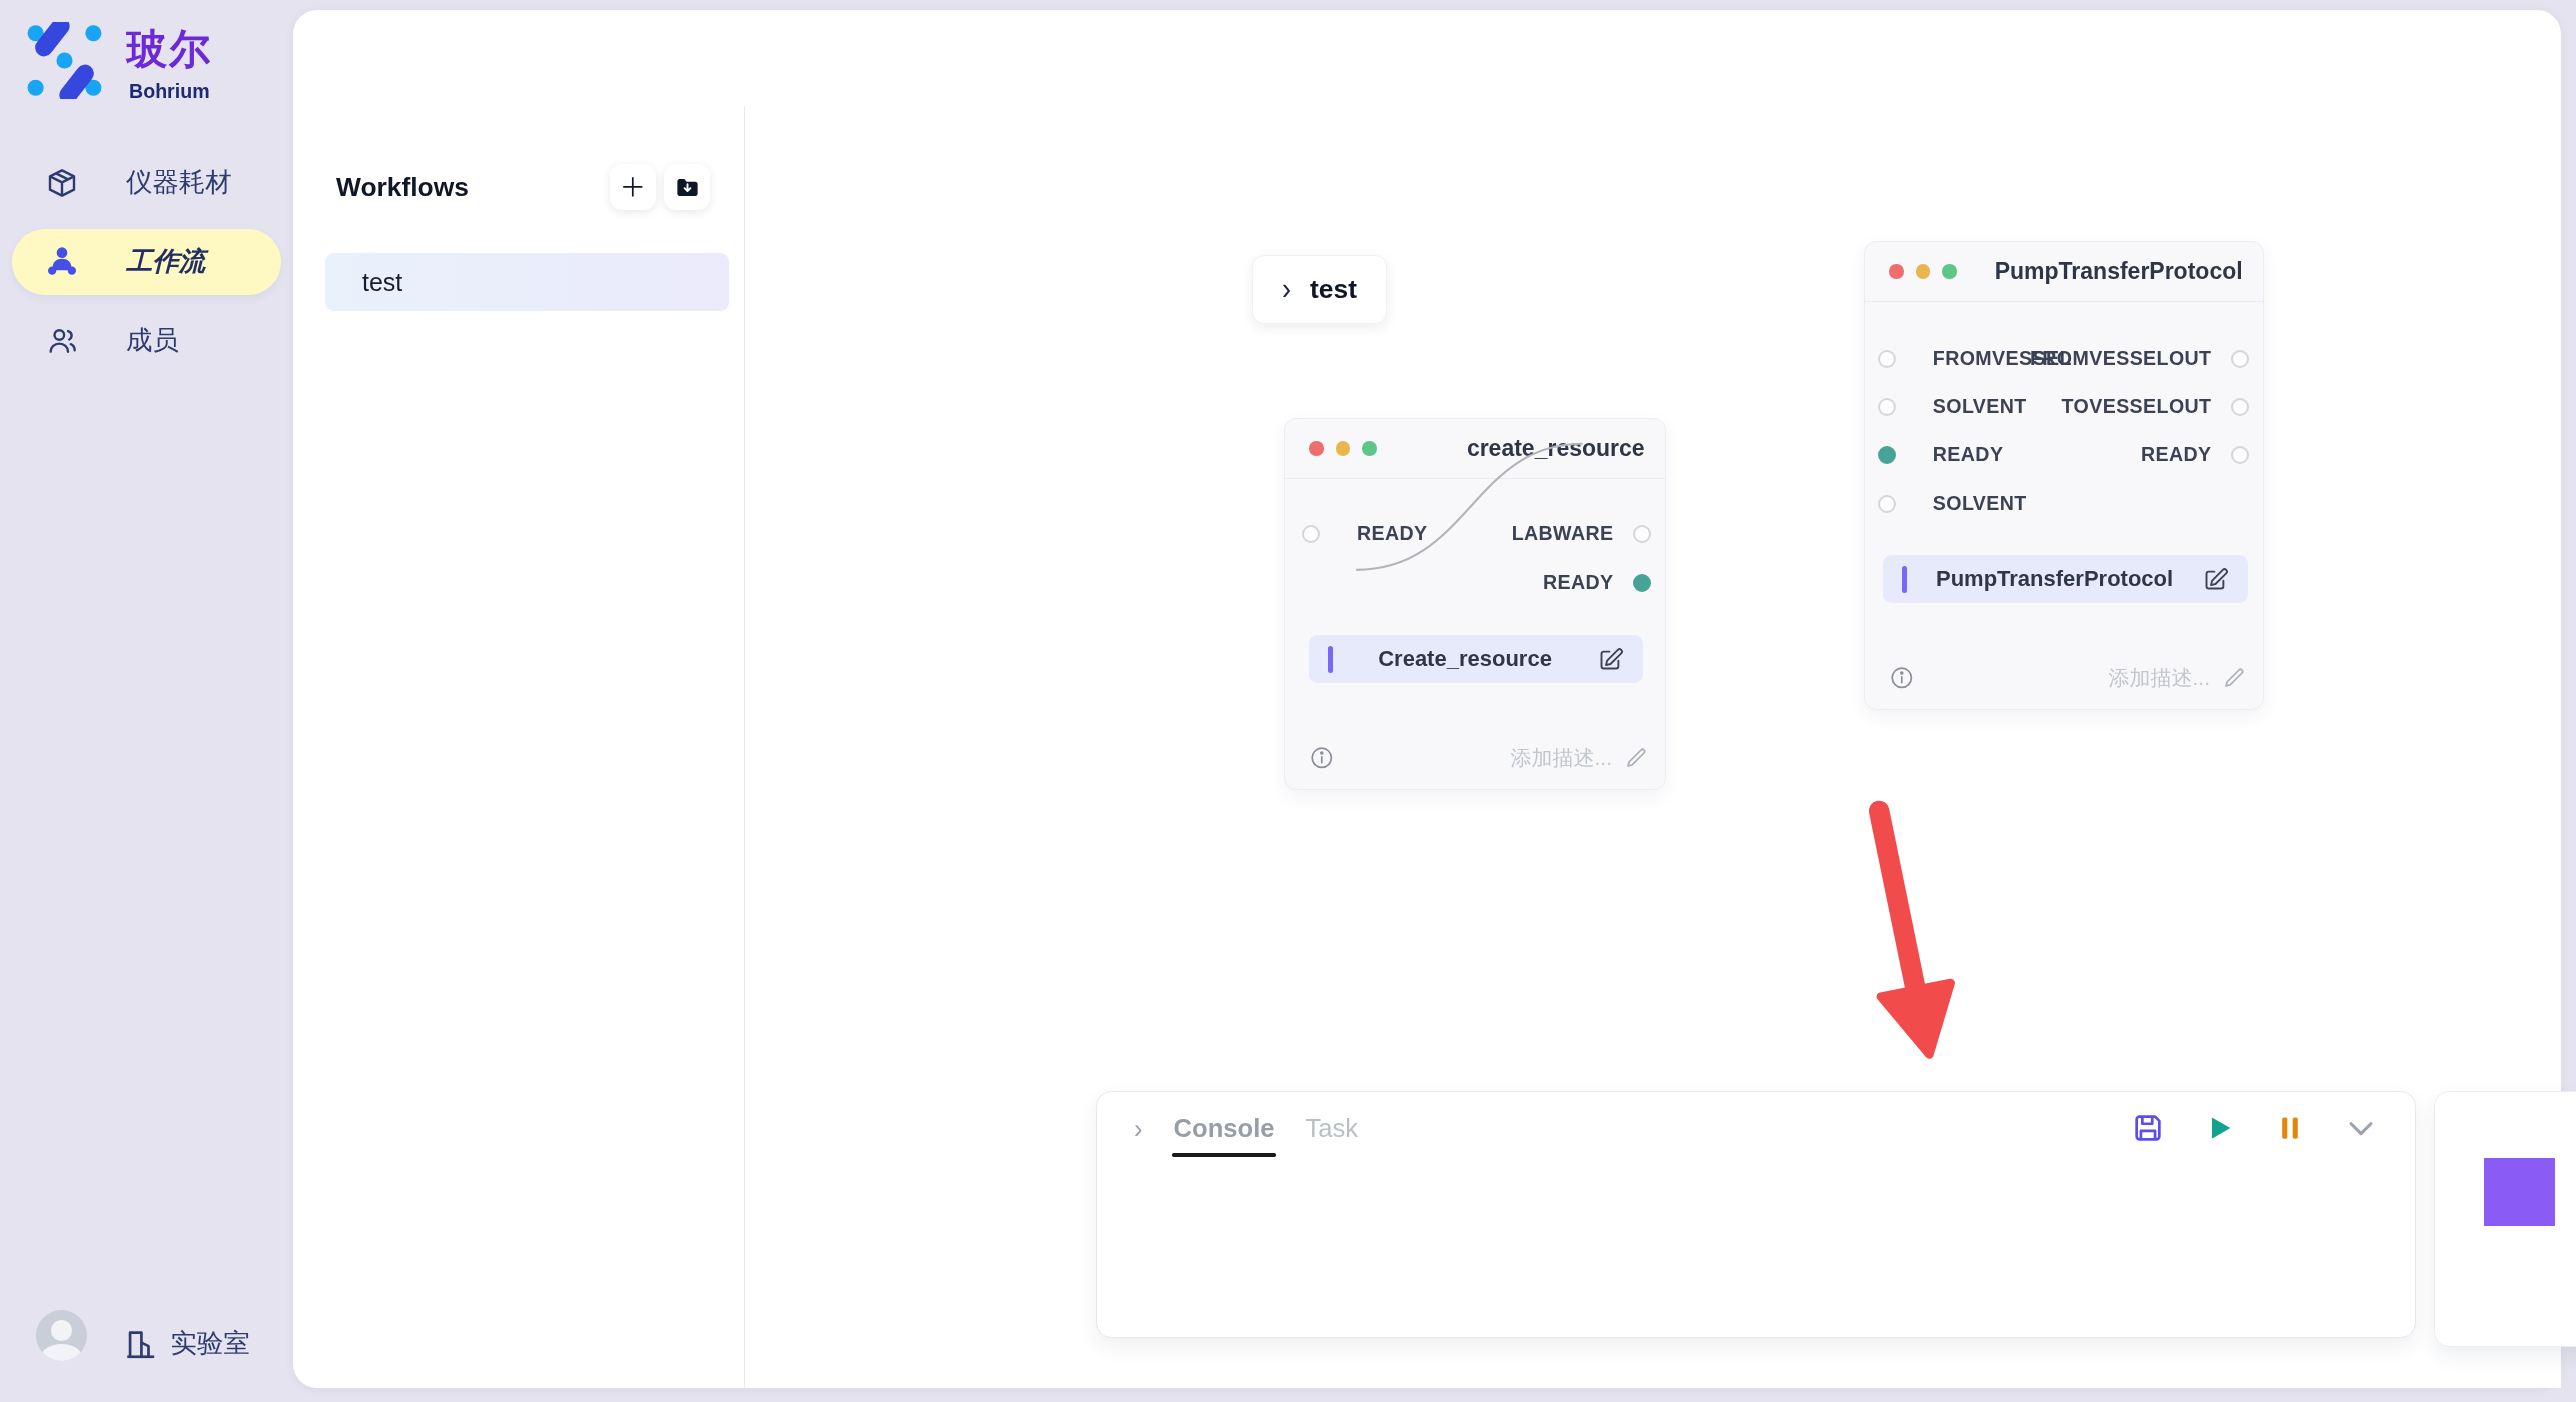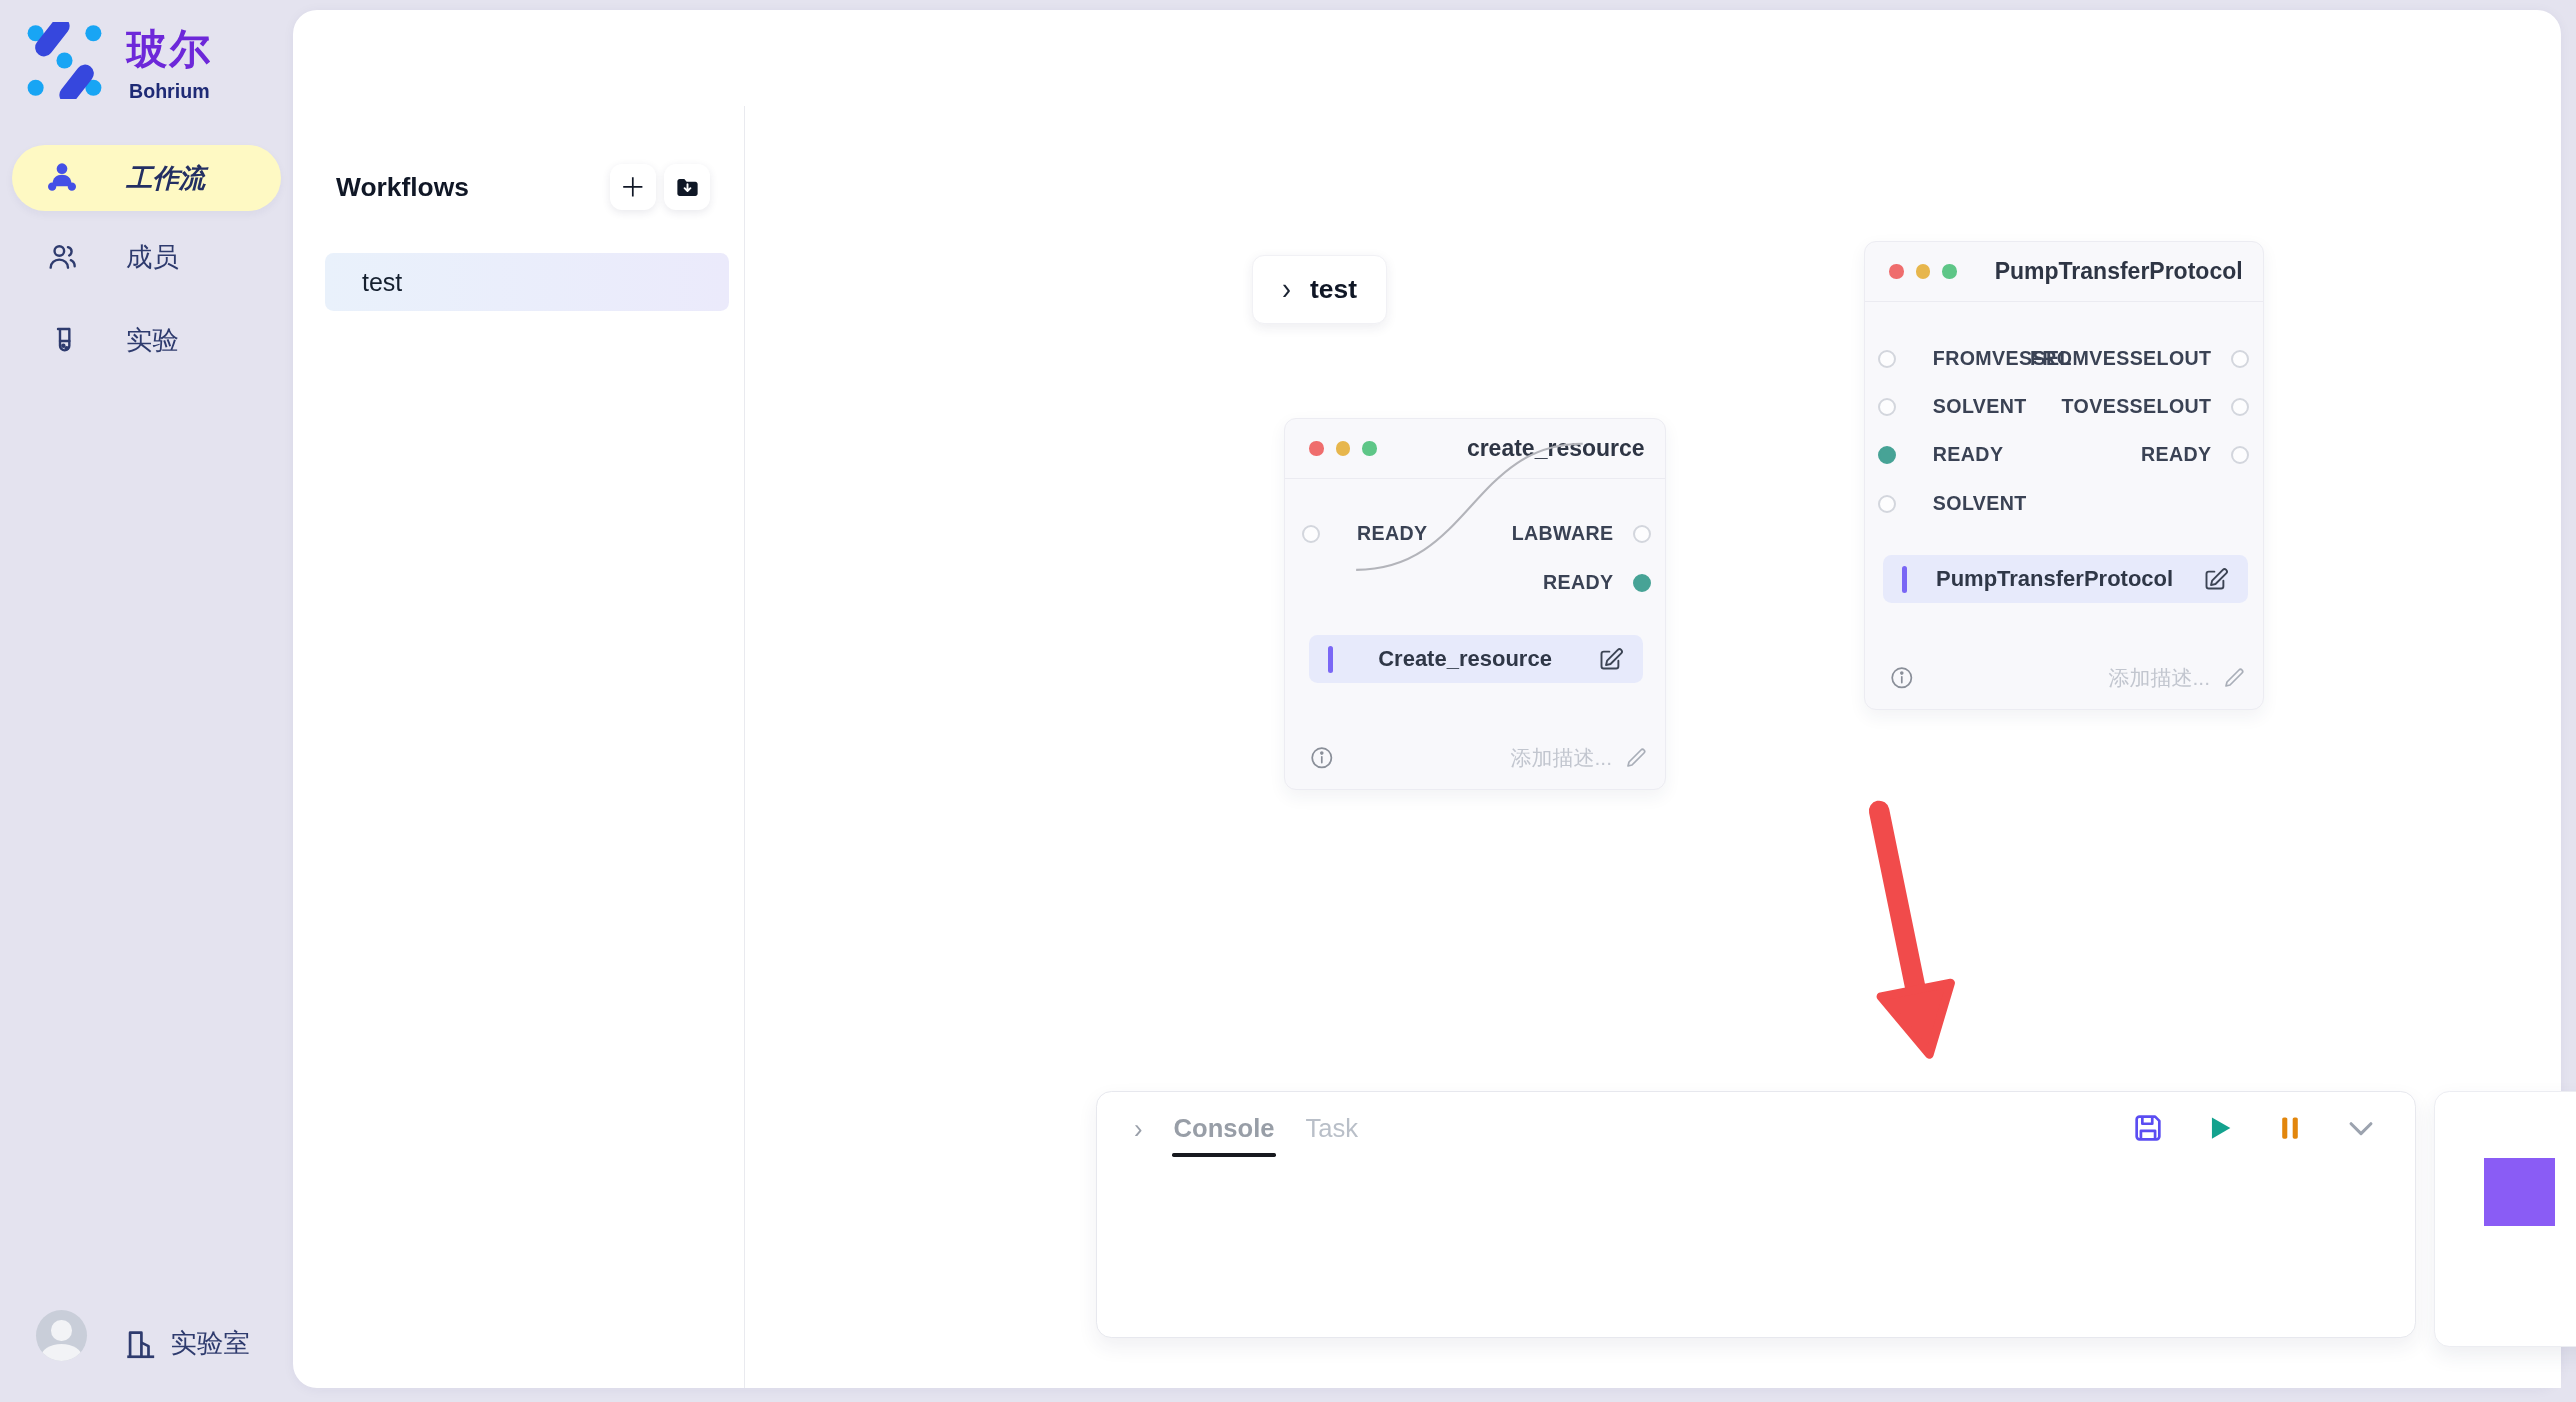--- a/index.html
+++ b/index.html
@@ -117,46 +117,45 @@
       <rect x="10" y="-2" width="11" height="28" rx="5.5" fill="#3647dd" transform="rotate(38 20 12)"></rect>
       <rect x="27" y="22" width="11" height="28" rx="5.5" fill="#3647dd" transform="rotate(38 28 36)"></rect>
     </svg>
     <div class="logo-text">
       <div class="logo-zh">玻尔</div>
       <div class="logo-en">Bohrium</div>
     </div>
   </div>
 
   <div class="menu">
+    <div class="menu-item">
+      <svg class="mi-icon" viewBox="0 0 24 24" fill="none" stroke="#2e3b6e" stroke-width="1.8" stroke-linejoin="round">
+        <path d="M12 2.5 21 7v10l-9 4.5L3 17V7l9-4.5z"></path>
+          <path d="M3 7l9 4.5L21 7M12 11.5V21.5"></path>
+          <path d="M7.5 4.8l9 4.5"></path>
+      </svg>
+      <span class="mi-label">仪器耗材</span>
+    </div>
     <div class="menu-item active">
       <svg class="mi-icon" viewBox="0 0 24 24" fill="#4450e6">
         <circle cx="12" cy="5" r="4"></circle>
         <path d="M12 9.5c4 0 7 2.6 7 6.2 0 1.4-.8 2.4-2.2 2.4H7.2C5.8 18.1 5 17.1 5 15.7 5 12.1 8 9.5 12 9.5z"></path>
         <circle cx="4.6" cy="18.5" r="3.1"></circle>
         <circle cx="19.4" cy="18.5" r="3.1"></circle>
       </svg>
       <span class="mi-label">工作流</span>
     </div>
     <div class="menu-item">
       <svg class="mi-icon" viewBox="0 0 24 24" fill="none" stroke="#2e3b6e" stroke-width="1.8" stroke-linecap="round">
         <circle cx="10" cy="7.5" r="3.6"></circle>
           <path d="M3.5 20c0-3.6 2.9-6 6.5-6s6.5 2.4 6.5 6"></path>
         <path d="M16.5 4.6c1.6.4 2.7 1.7 2.7 3.3 0 1.3-.7 2.4-1.8 3"></path>
           <path d="M18.6 14.4c1.8.8 2.9 2.4 2.9 4.6"></path>
       </svg>
       <span class="mi-label">成员</span>
-    </div>
-    <div class="menu-item">
-      <svg class="mi-icon" viewBox="0 0 24 24" fill="none" stroke="#2e3b6e" stroke-width="1.8" stroke-linecap="round" stroke-linejoin="round">
-        <path d="M9 3h8M10.5 3v12.5a3.5 3.5 0 1 0 7 0V3"></path>
-          <path d="M10.5 12h7"></path>
-          <circle cx="13" cy="15.5" r="0.8" fill="#2e3b6e"></circle>
-          <circle cx="15.5" cy="17.5" r="0.8" fill="#2e3b6e"></circle>
-      </svg>
-      <span class="mi-label">实验</span>
     </div>
   </div>
 
   <div class="sidebar-footer">
     <div class="avatar"></div>
     <div class="lab-row">
       <svg width="34" height="34" viewBox="0 0 24 24" fill="none" stroke="#2e3b6e" stroke-width="1.9" stroke-linejoin="round">
         <path d="M5 21V4h8v17"></path>
           <path d="M13 11l5 2.5V21"></path>
           <path d="M3 21h19"></path>

